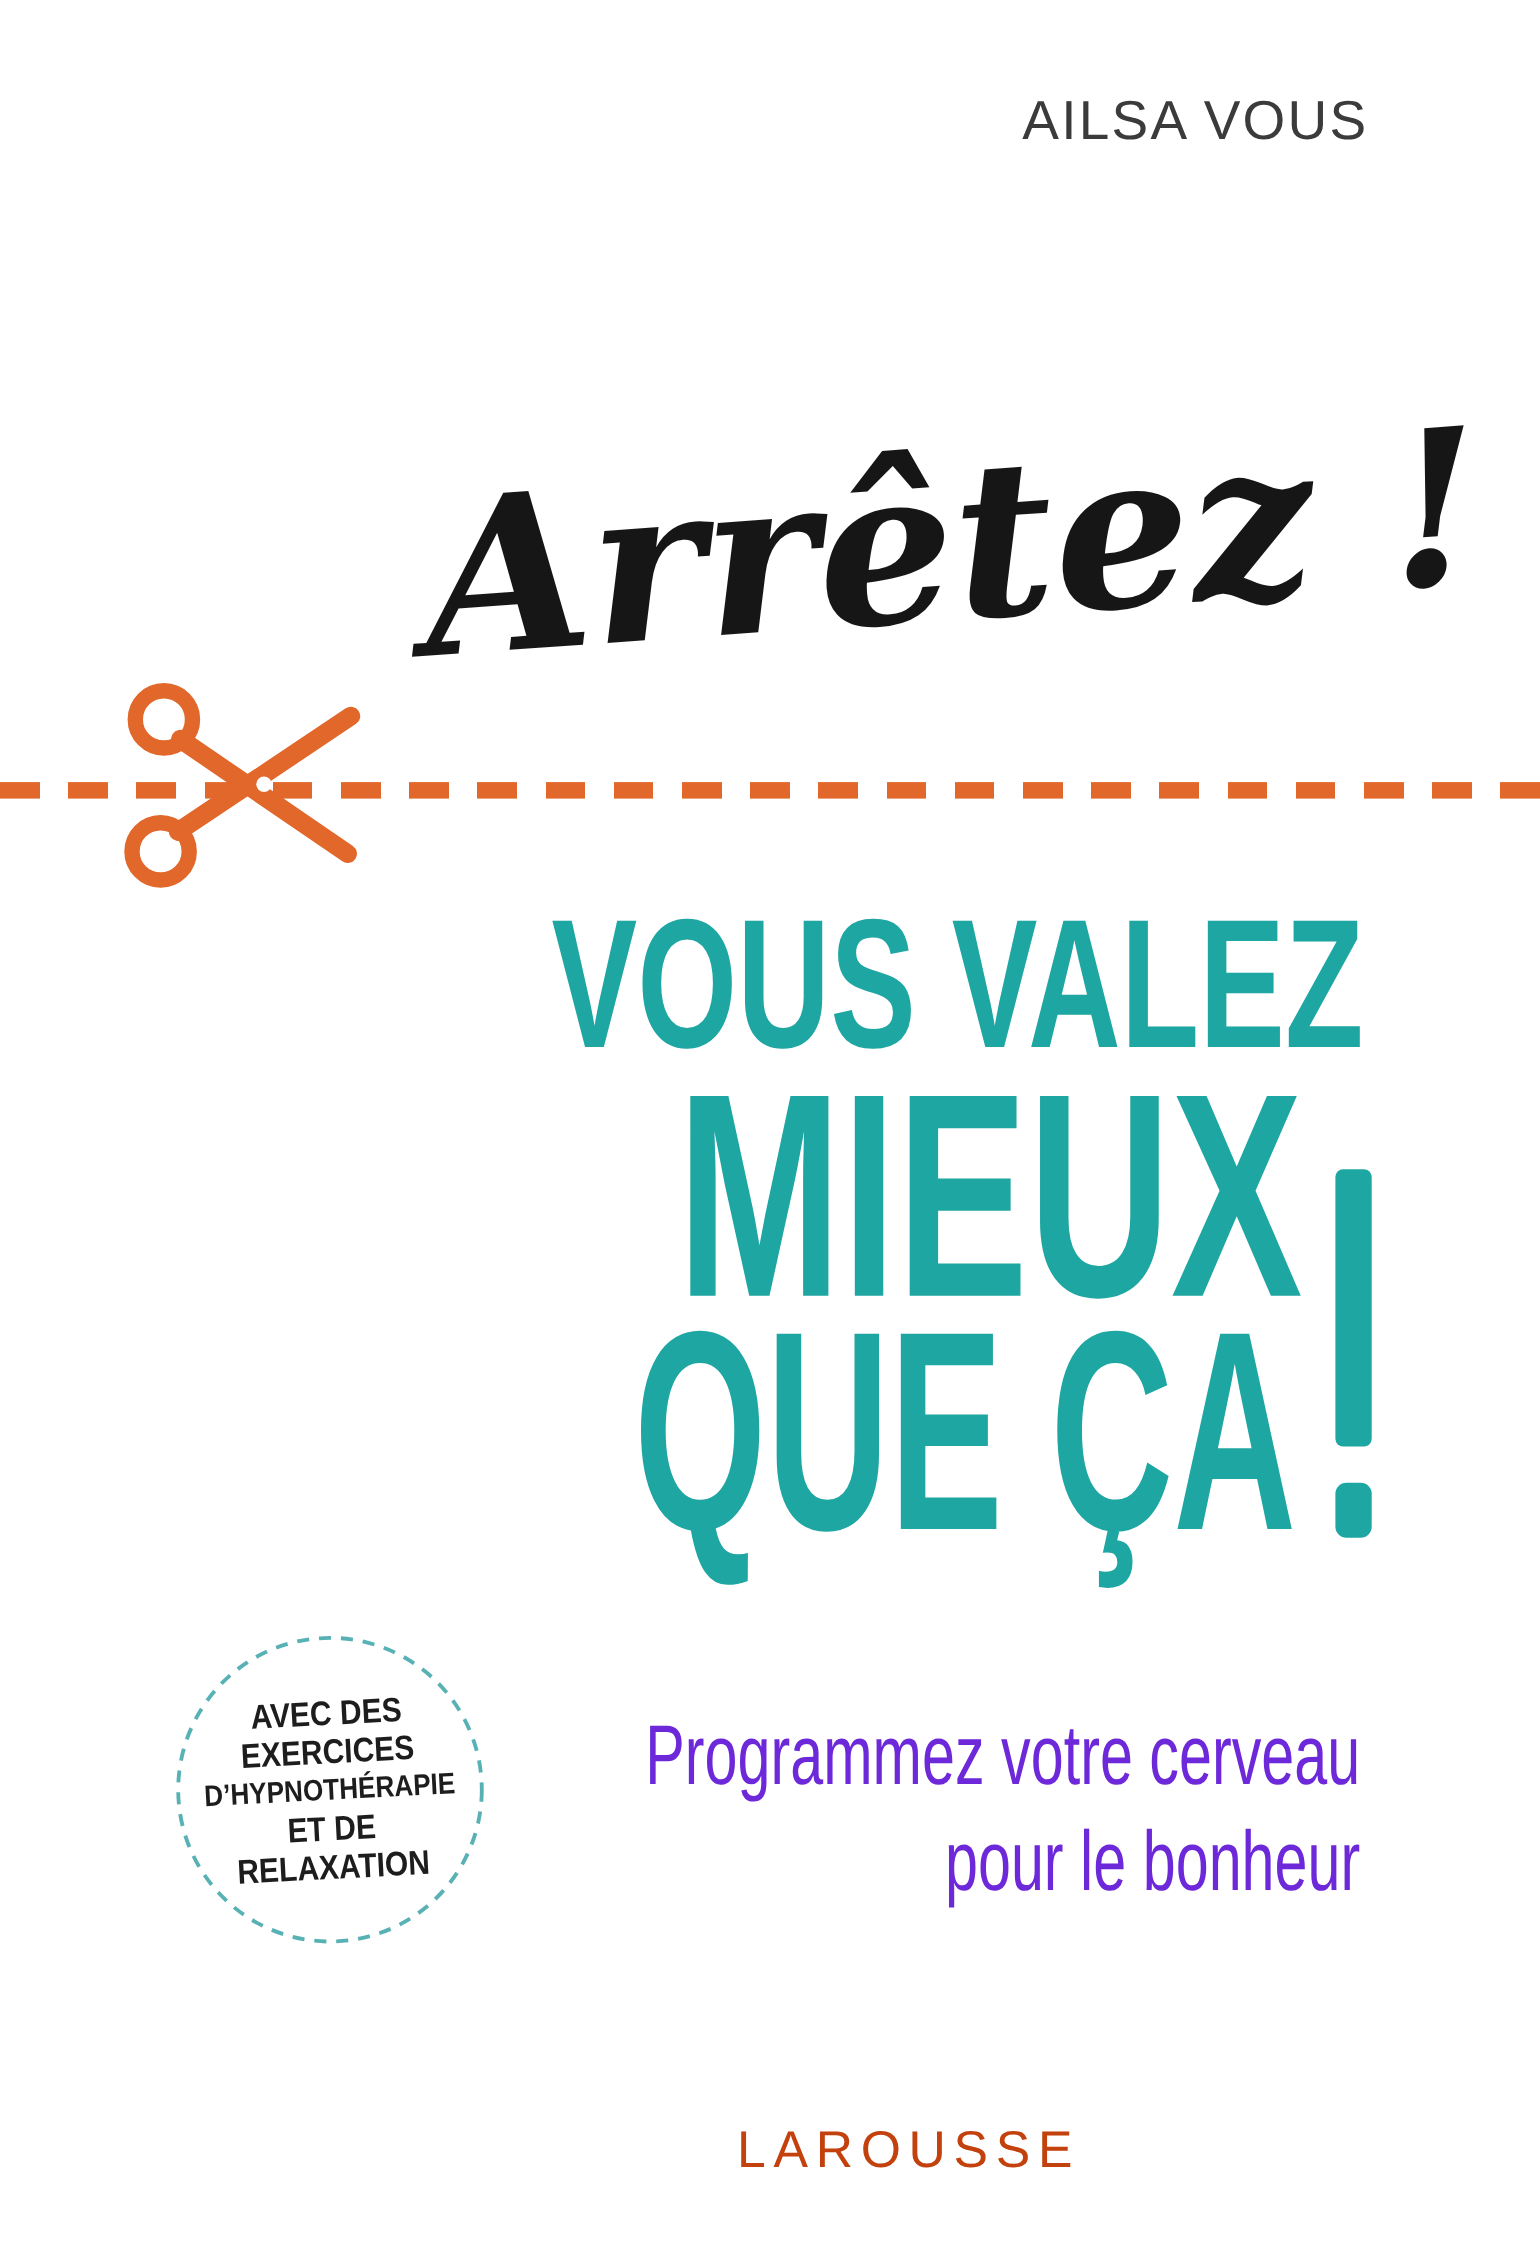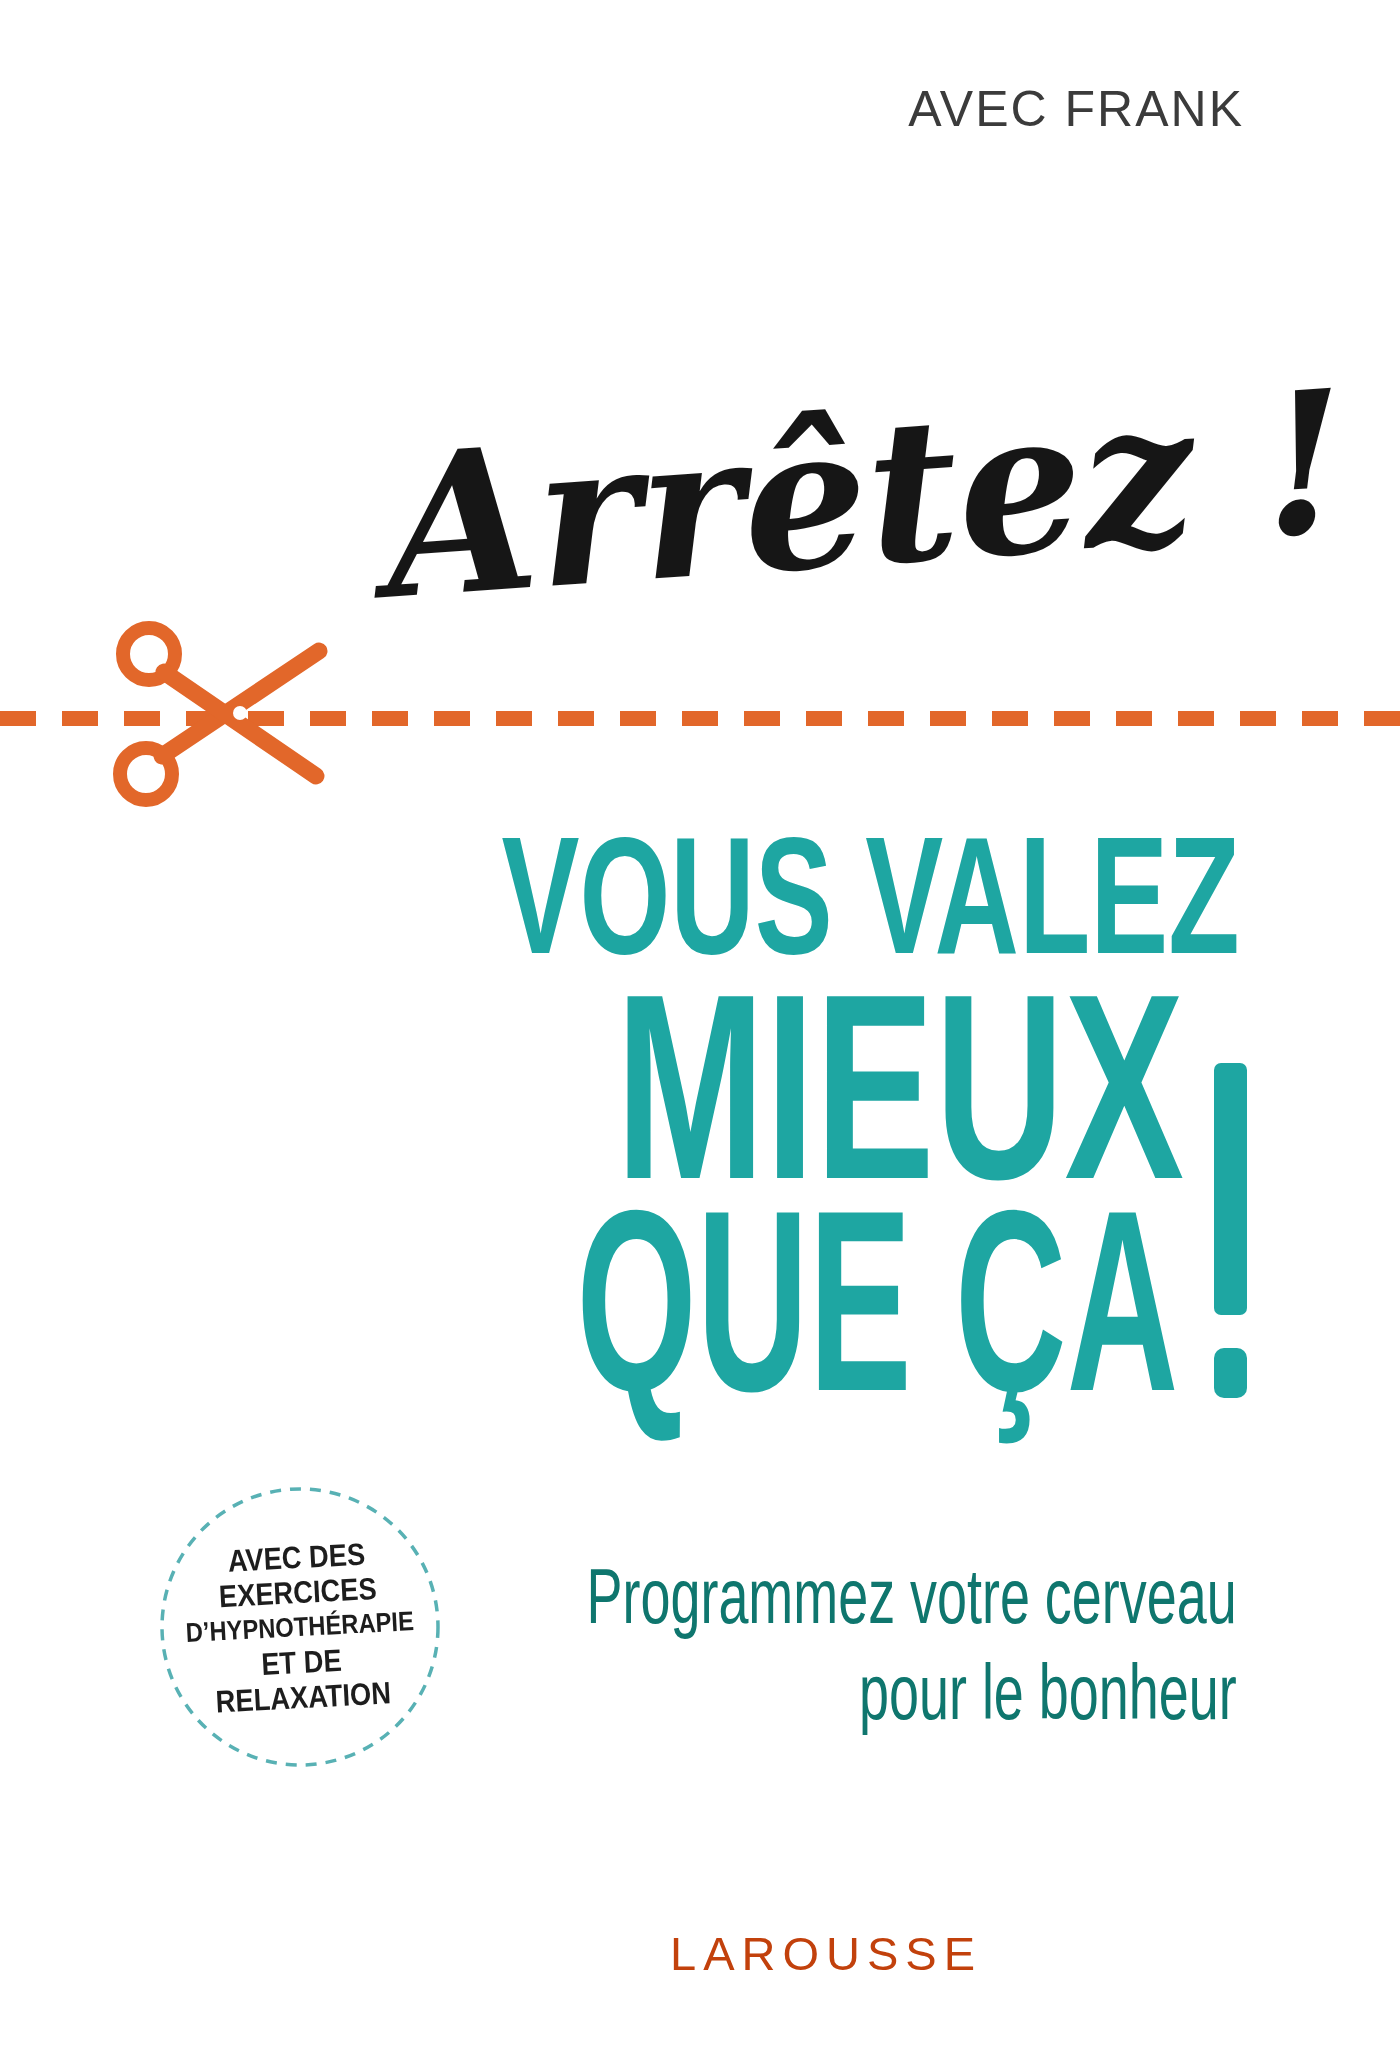--- a/index.html
+++ b/index.html
@@ -71,40 +71,40 @@
   }
   .badge-line{
     color:#1d1d1d;font-weight:700;line-height:35px;
     transform:scaleX(0.88);white-space:nowrap;
   }
   .bl-a{font-size:31px;}
   .bl-b{font-size:27px;}
   
   .subtitle{
     position:absolute;right:163px;top:1548px;
-    text-align:right;color:#0f766e;
+    text-align:right;color:#6d28d9;
     font-size:77px;line-height:96px;font-weight:400;
   }
   .subtitle .sub-line{
     transform:scaleX(0.70);transform-origin:right center;
     white-space:nowrap;
   }
   
   .publisher{
     position:absolute;left:670px;top:1926px;
     font-size:47px;letter-spacing:7px;
     color:#c2410c;font-weight:400;white-space:nowrap;
   }
 </style>
 </head>
 <body>
 
 <div id="cover">
 
-  <div class="author">AVEC FRANK</div>
+  <div class="author">AILSA VOUS</div>
 
   <div class="script-title">Arrêtez !</div>
 
   <div class="cut-line"></div>
 
   <svg class="scissors" viewBox="0 0 238 202" xmlns="http://www.w3.org/2000/svg">
     <circle cx="46" cy="41" r="26" fill="none" stroke="#e2672a" stroke-width="14"></circle>
     <circle cx="43" cy="161" r="26" fill="none" stroke="#e2672a" stroke-width="14"></circle>
     <line x1="59" y1="143" x2="216" y2="38" stroke="#e2672a" stroke-width="17" stroke-linecap="round"></line>
     <line x1="61" y1="59" x2="213" y2="163" stroke="#e2672a" stroke-width="17" stroke-linecap="round"></line>

